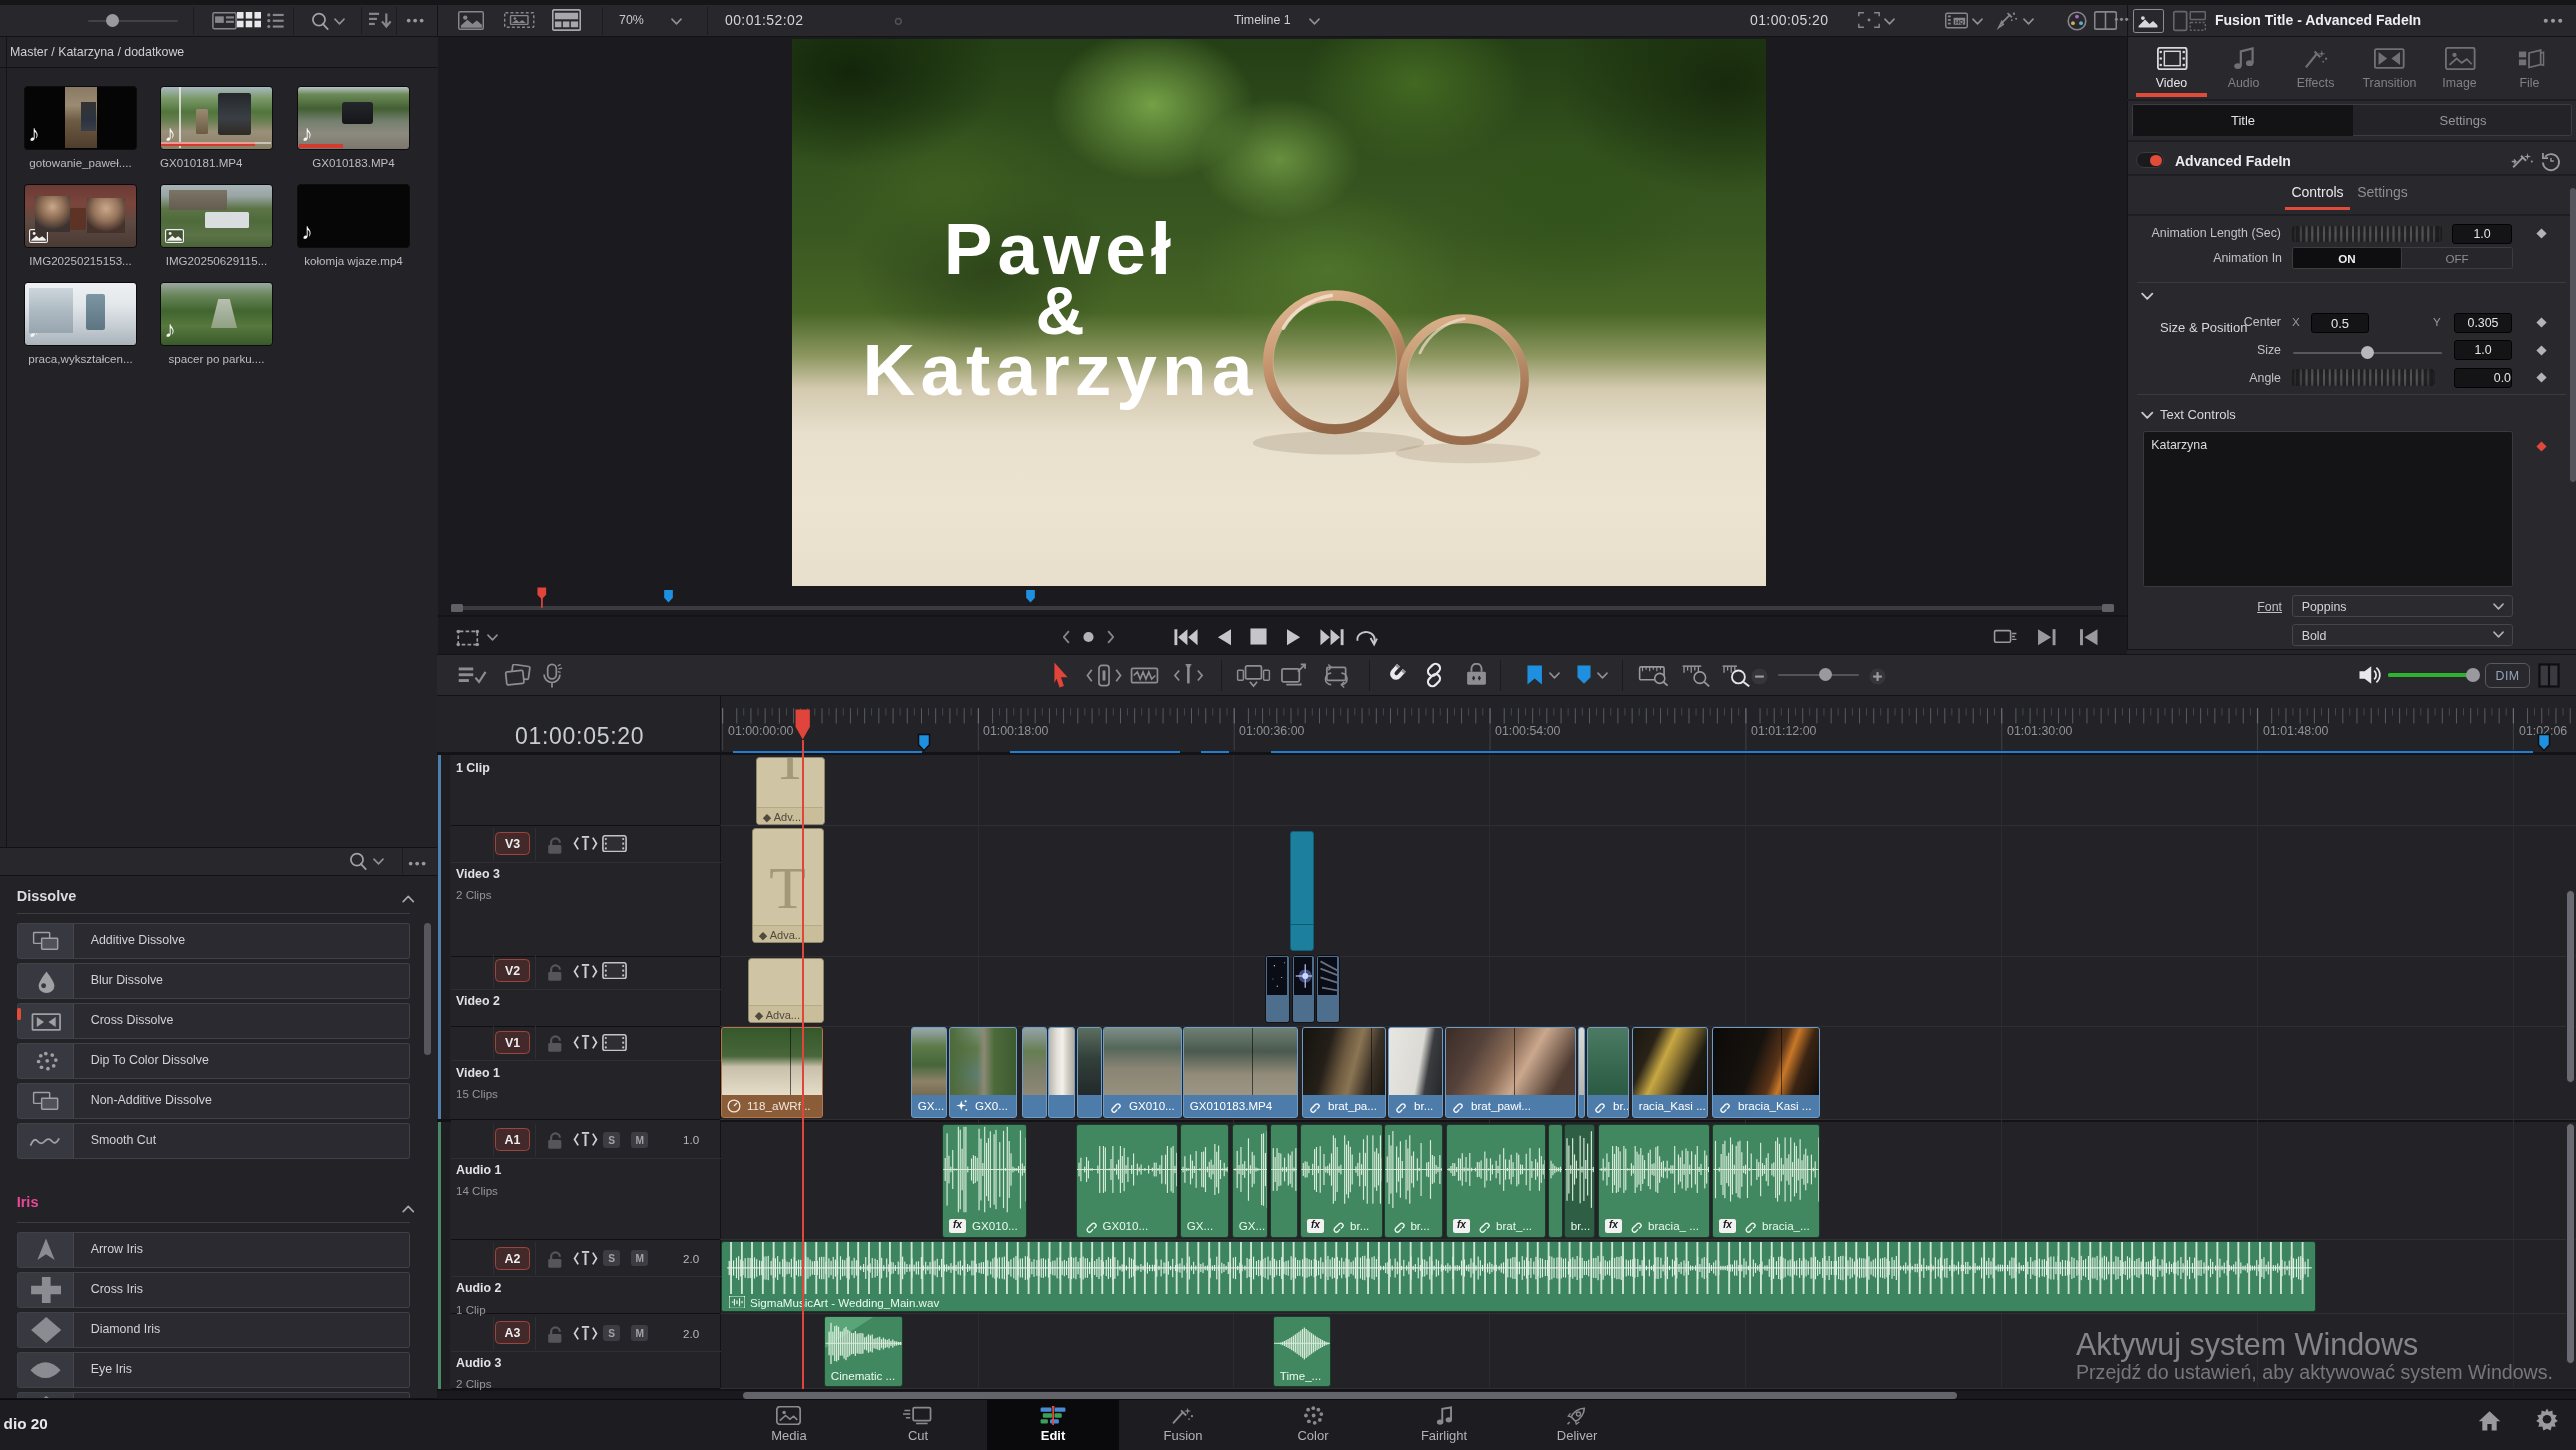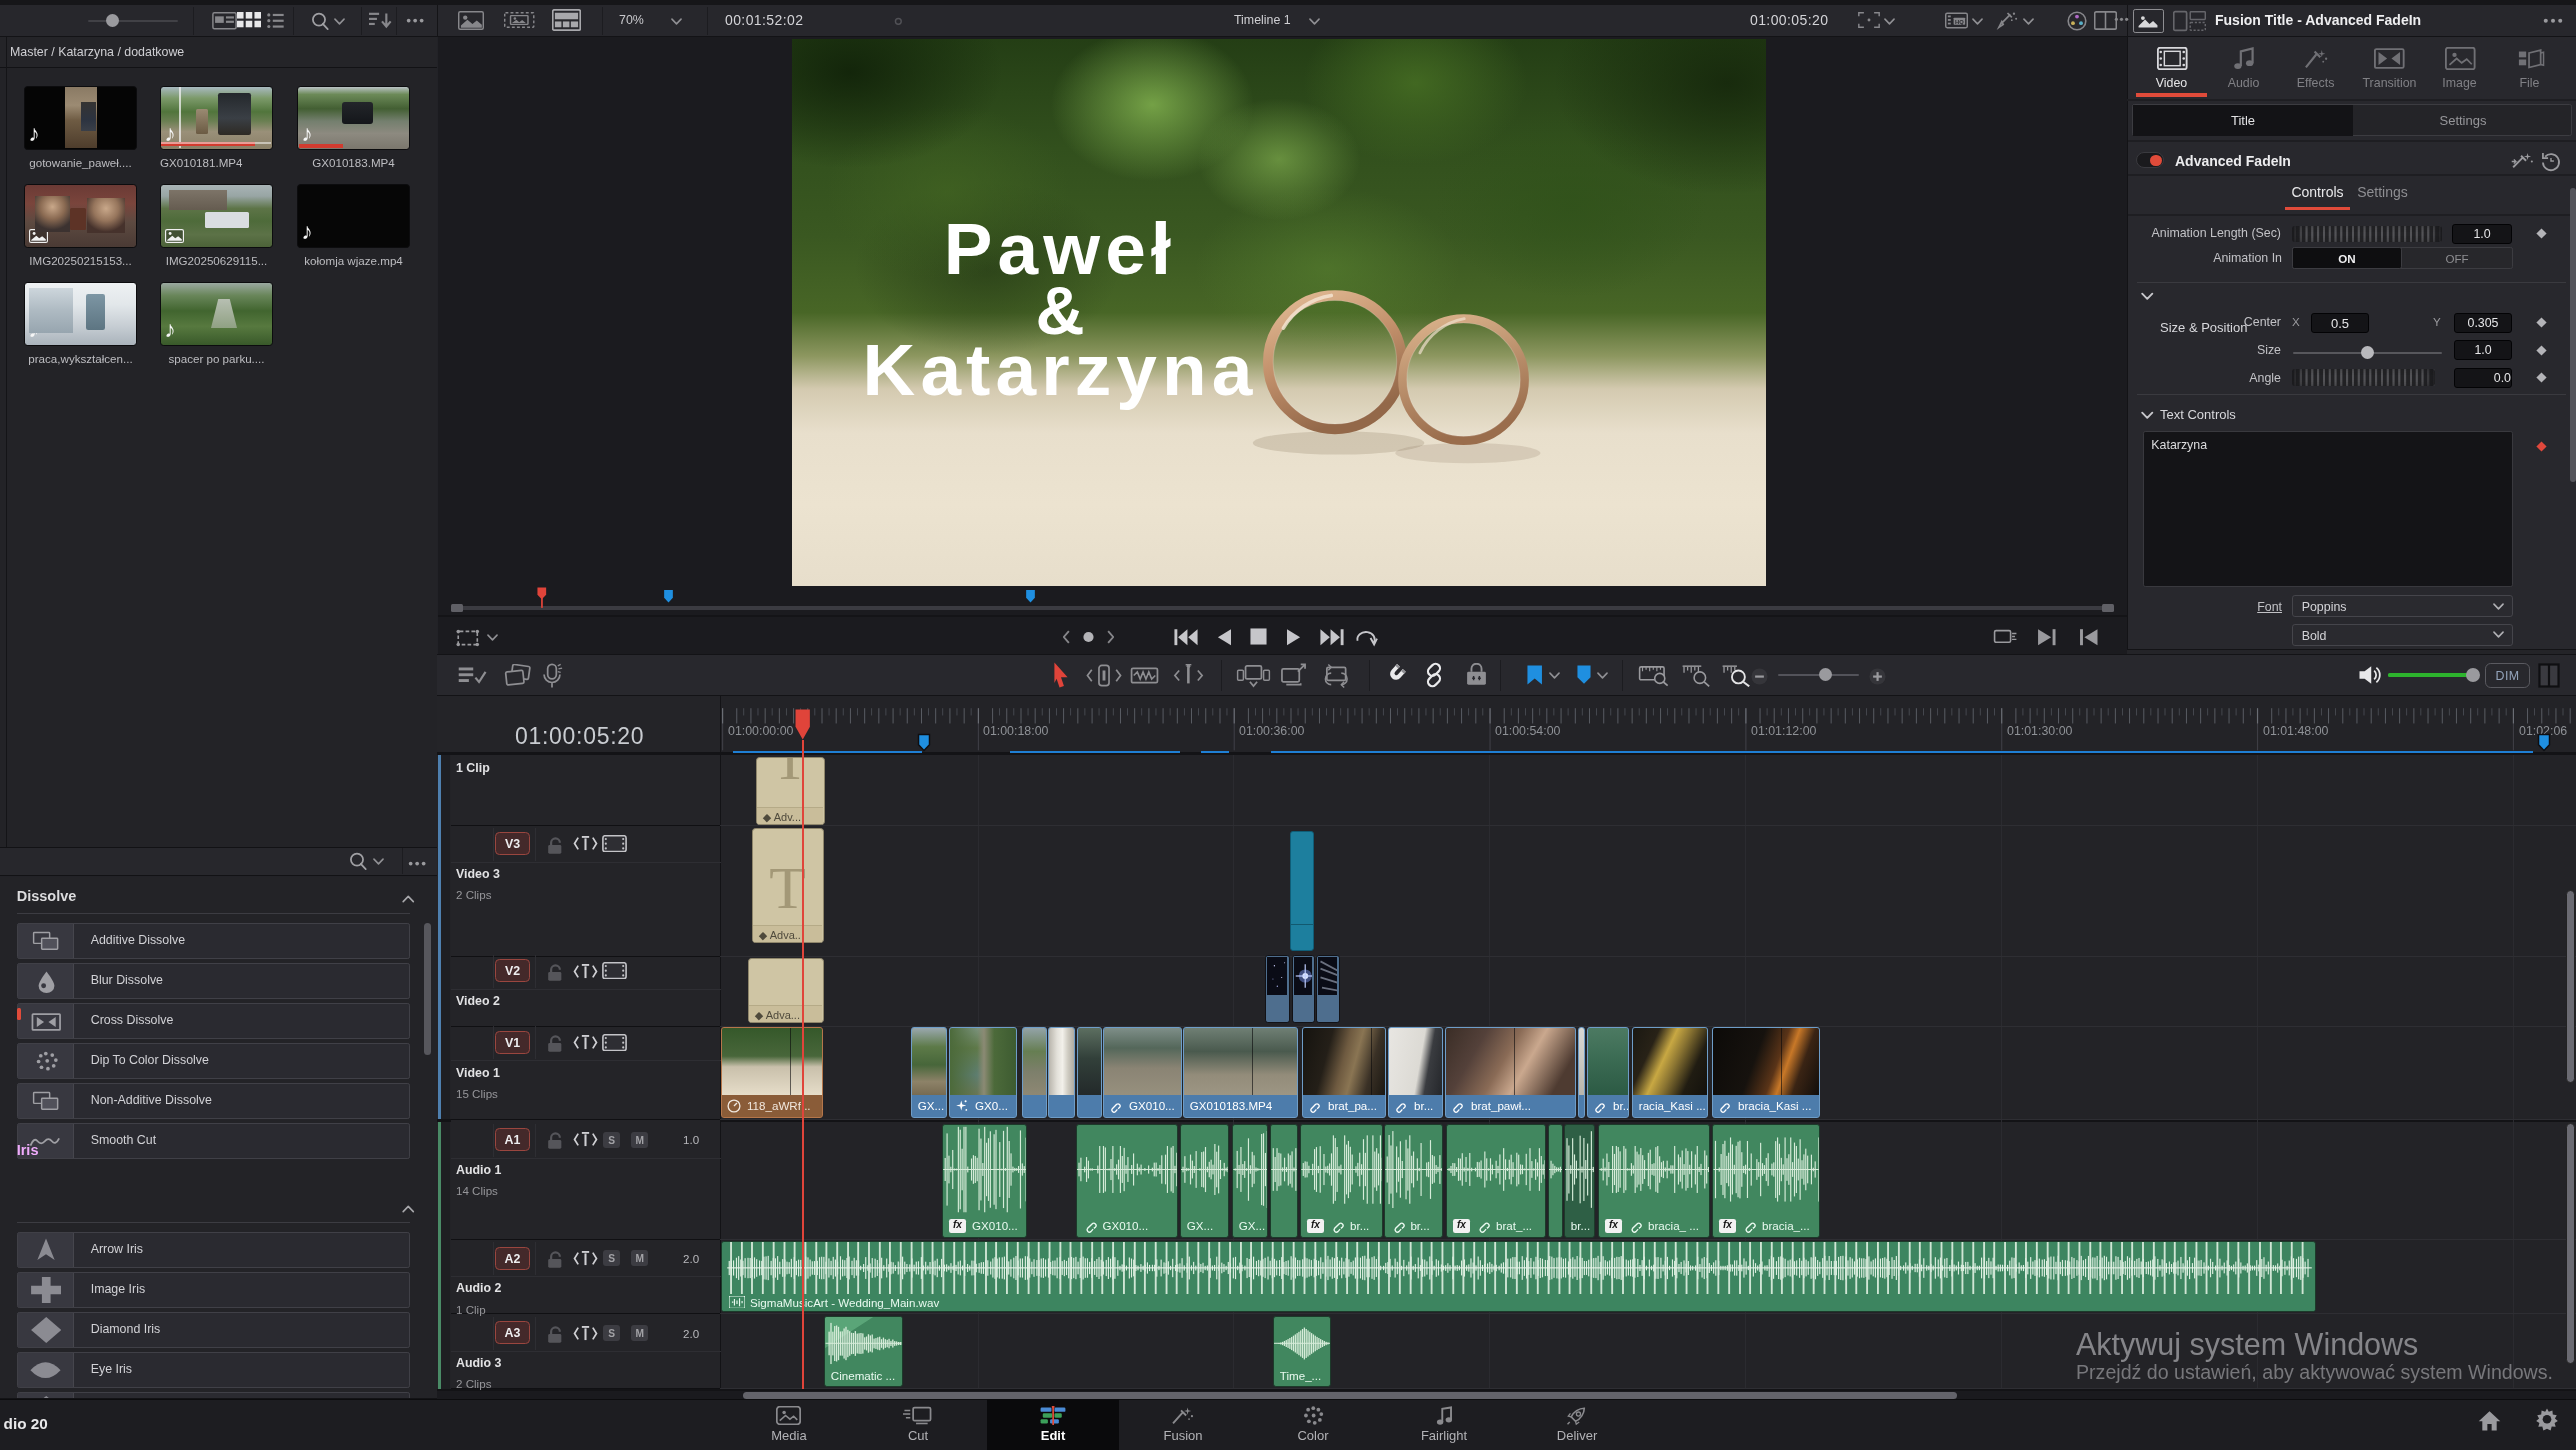--- a/index.html
+++ b/index.html
@@ -285,40 +285,40 @@
       <div class="a" style="left:73px;top:9.4px;font-size:12.4px;color:#d2d2d6;white-space:nowrap">Non-Additive Dissolve</div>
     </div>
     <div class="a" style="left:16.7px;top:1123px;width:393px;height:36px;background:#2a2a30;border:0.7px solid #404047;border-radius:2.2px">
       <div class="a" style="left:0;top:0;width:56px;height:34px;background:#383840;border-right:0.7px solid #46464d">
         <svg class="a" style="left:11.6px;top:10.2px" width="33" height="14.5" viewBox="0 0 46 20">
           <path d="M2 16 Q7 4 12 10 T22 10 T32 10 T42 6" stroke="#9f9fa4" stroke-width="2.6" fill="none"></path>
         </svg>
       </div>
       <div class="a" style="left:73px;top:9.4px;font-size:12.4px;color:#d2d2d6;white-space:nowrap">Smooth Cut</div>
     </div>
-    <div class="a" style="left:16.7px;top:1142px;font-size:14.5px;color:#f0abfc;font-weight:700;letter-spacing:0;text-align:right;white-space:nowrap;">Iris</div>
+    <div class="a" style="left:16.7px;top:1194px;font-size:14.5px;color:#ec4899;font-weight:700;letter-spacing:0;text-align:right;white-space:nowrap;">Iris</div>
     <svg class="a" style="left:401px;top:1202px" width="14.5" height="14.5" viewBox="0 0 20 20">
       <path d="M3.0 13.200000000000001 L10.0 6.0 L17.0 13.200000000000001" stroke="#a8a8ac" stroke-width="2.2" fill="none" stroke-linecap="round" stroke-linejoin="round"></path>
     </svg>
     <div class="a" style="left:16.7px;top:1222px;width:393px;height:0.7px;background:#3c3c42"></div>
     <div class="a" style="left:16.7px;top:1232px;width:393px;height:36px;background:#2a2a30;border:0.7px solid #404047;border-radius:2.2px">
       <div class="a" style="left:0;top:0;width:56px;height:34px;background:#383840;border-right:0.7px solid #46464d">
         <svg class="a" style="left:17.4px;top:4.4px" width="22" height="26" viewBox="0 0 30 36">
           <path d="M15 2 L27 32 L15 24 L3 32 Z" fill="#8b8b92"></path>
         </svg>
       </div>
       <div class="a" style="left:73px;top:9.4px;font-size:12.4px;color:#d2d2d6;white-space:nowrap">Arrow Iris</div>
     </div>
     <div class="a" style="left:16.7px;top:1272px;width:393px;height:36px;background:#2a2a30;border:0.7px solid #404047;border-radius:2.2px">
       <div class="a" style="left:0;top:0;width:56px;height:34px;background:#383840;border-right:0.7px solid #46464d">
         <svg class="a" style="left:13px;top:4.4px" width="30.5" height="26" viewBox="0 0 42 36">
           <path d="M15 0 L27 0 L27 12 L42 12 L42 24 L27 24 L27 36 L15 36 L15 24 L0 24 L0 12 L15 12 Z" fill="#8b8b92"></path>
         </svg>
       </div>
-      <div class="a" style="left:73px;top:9.4px;font-size:12.4px;color:#d2d2d6;white-space:nowrap">Image Iris</div>
+      <div class="a" style="left:73px;top:9.4px;font-size:12.4px;color:#d2d2d6;white-space:nowrap">Cross Iris</div>
     </div>
     <div class="a" style="left:16.7px;top:1312px;width:393px;height:36px;background:#2a2a30;border:0.7px solid #404047;border-radius:2.2px">
       <div class="a" style="left:0;top:0;width:56px;height:34px;background:#383840;border-right:0.7px solid #46464d">
         <svg class="a" style="left:13px;top:4.4px" width="30.5" height="26" viewBox="0 0 42 36">
           <path d="M21 0 L42 18 L21 36 L0 18 Z" fill="#8b8b92"></path>
         </svg>
       </div>
       <div class="a" style="left:73px;top:9.4px;font-size:12.4px;color:#d2d2d6;white-space:nowrap">Diamond Iris</div>
     </div>
     <div class="a" style="left:16.7px;top:1352px;width:393px;height:36px;background:#2a2a30;border:0.7px solid #404047;border-radius:2.2px">

